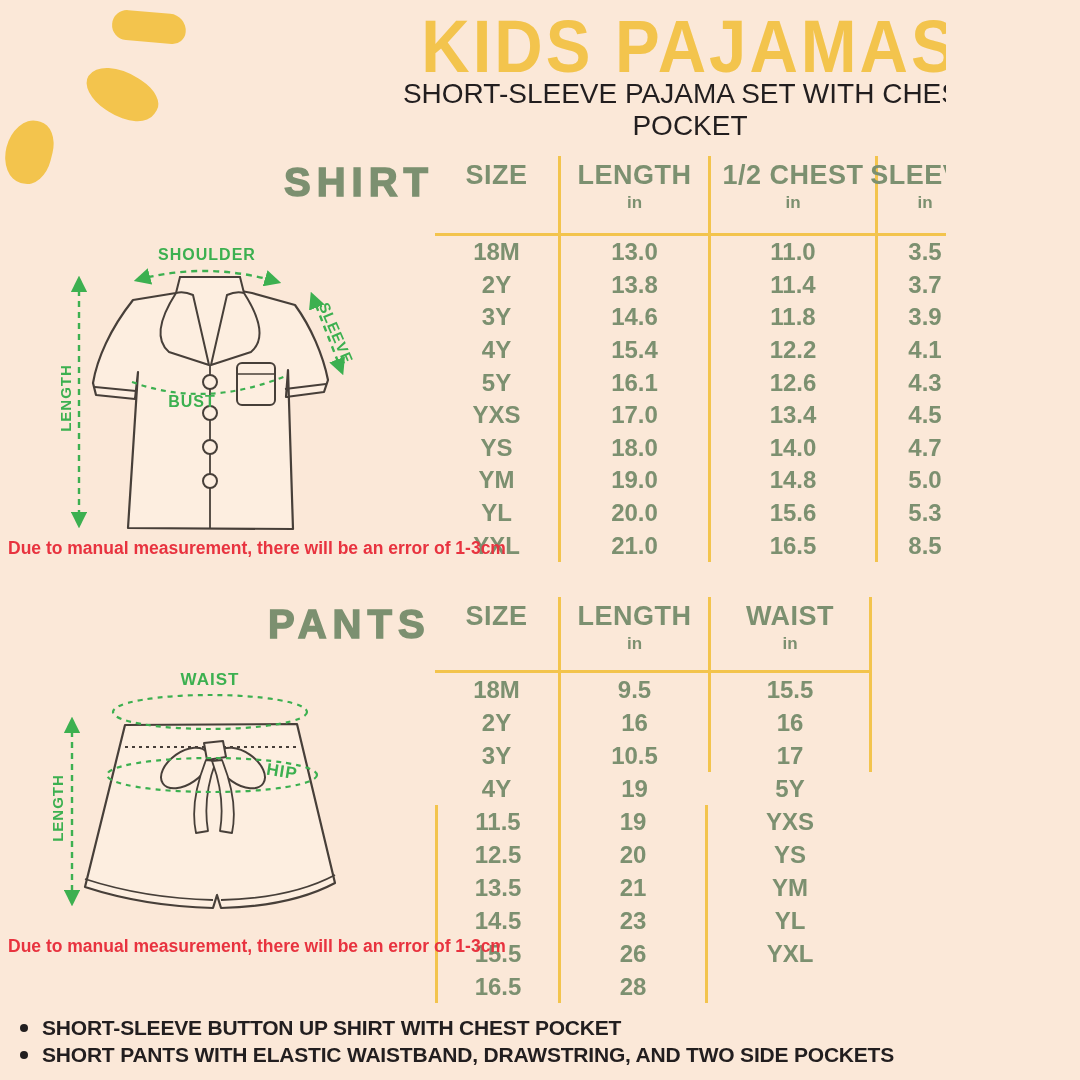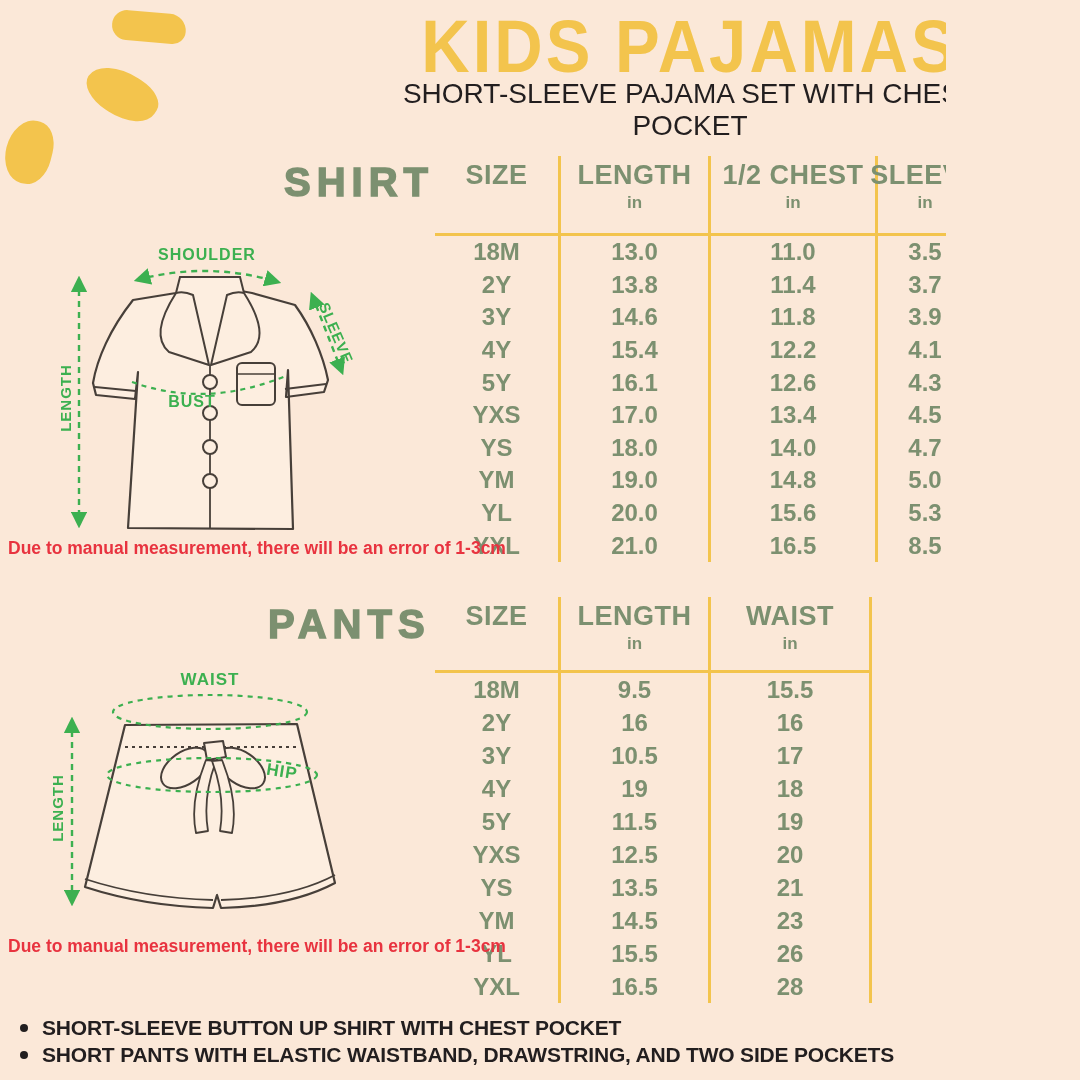--- a/index.html
+++ b/index.html
@@ -187,21 +187,20 @@
       <div class="cell vline">9.5</div>
       <div class="cell vline rline">15.5</div>
     <div class="cell">2Y</div>
       <div class="cell vline">16</div>
       <div class="cell vline rline">16</div>
     <div class="cell">3Y</div>
       <div class="cell vline">10.5</div>
       <div class="cell vline rline">17</div>
     <div class="cell">4Y</div>
       <div class="cell vline">19</div>
-      <div class="cell vline rline">18</div>
     <div class="cell">5Y</div>
       <div class="cell vline">11.5</div>
       <div class="cell vline rline">19</div>
     <div class="cell">YXS</div>
       <div class="cell vline">12.5</div>
       <div class="cell vline rline">20</div>
     <div class="cell">YS</div>
       <div class="cell vline">13.5</div>
       <div class="cell vline rline">21</div>
     <div class="cell">YM</div>

